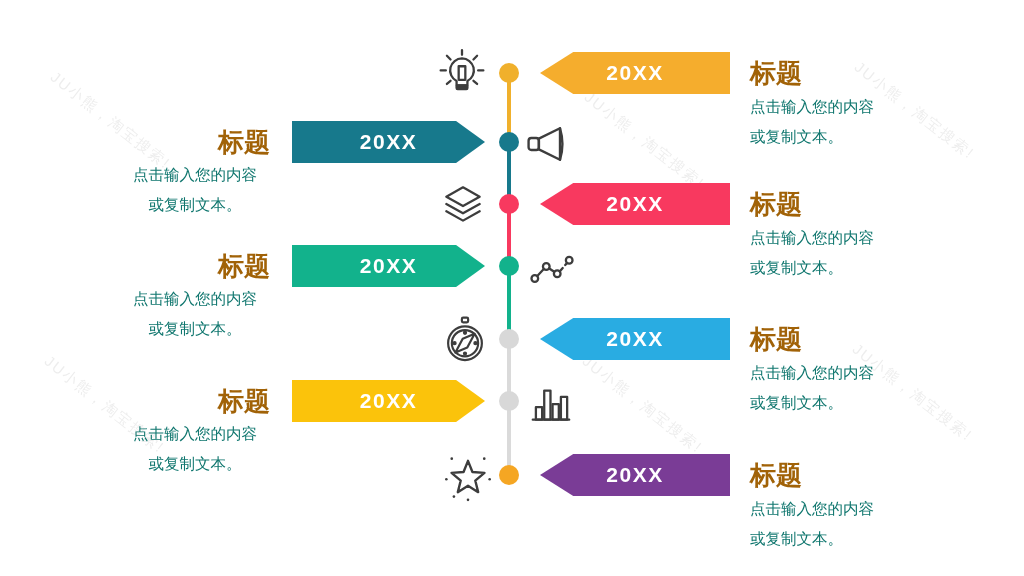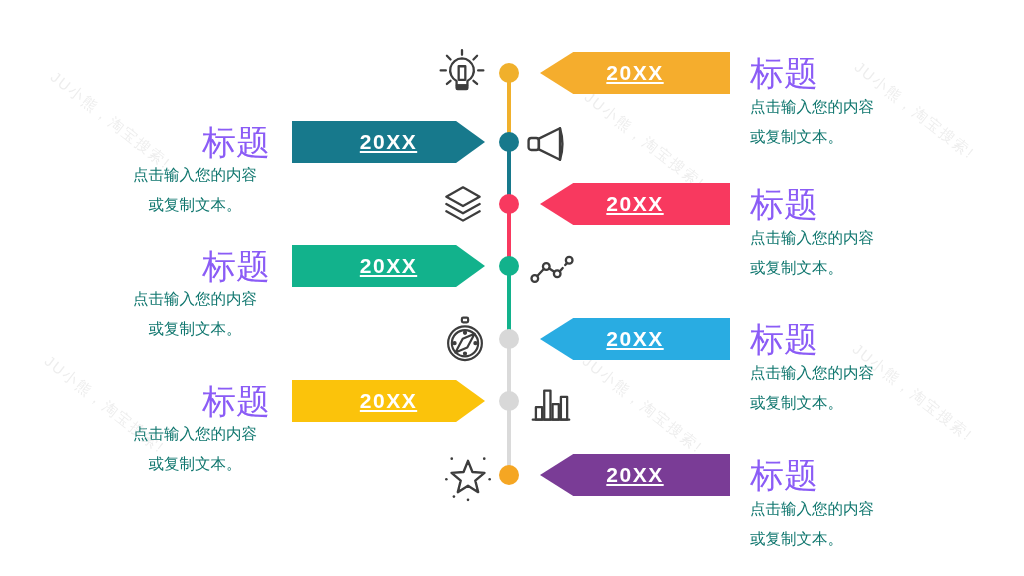--- a/index.html
+++ b/index.html
@@ -3,24 +3,24 @@
 <meta charset="utf-8">
 <style>
   html,body{margin:0;padding:0;background:#fff;}
   #slide{position:relative;width:1024px;height:576px;background:#ffffff;overflow:hidden;
          font-family:"Liberation Sans","DejaVu Sans",sans-serif;}
   .wm{position:absolute;color:rgba(50,50,50,0.09);font-size:15px;letter-spacing:2px;
       transform:rotate(38deg);transform-origin:0 0;white-space:nowrap;z-index:0;}
   .seg{position:absolute;left:507px;width:4px;z-index:1;}
   .dot{position:absolute;width:20px;height:20px;border-radius:50%;z-index:3;}
   .arrow{position:absolute;height:42px;display:flex;align-items:center;justify-content:center;
-         color:#ffffff;font-weight:bold;font-size:21px;letter-spacing:1.5px;z-index:2;text-decoration:underline;}
+         color:#ffffff;font-weight:bold;font-size:21px;letter-spacing:1.5px;z-index:2;}
   .point-left{clip-path:polygon(0 50%,17.5% 0,100% 0,100% 100%,17.5% 100%);}
   .point-right{clip-path:polygon(0 0,85% 0,100% 50%,85% 100%,0 100%);}
-  .title{position:absolute;font-size:34px;font-weight:normal;color:#8b5cf6;line-height:42px;z-index:2;}
+  .title{position:absolute;font-size:26px;font-weight:bold;color:#a16207;line-height:42px;z-index:2;}
   .t-right{width:150px;text-align:right;}
   .desc{position:absolute;font-size:15.5px;color:#0f766e;line-height:30px;width:160px;z-index:2;}
   .d-center{text-align:center;width:150px;}
   .icon{position:absolute;z-index:2;}
   .icon svg{display:block;}
 </style>
 </head>
 <body>
 
 <div id="slide">

